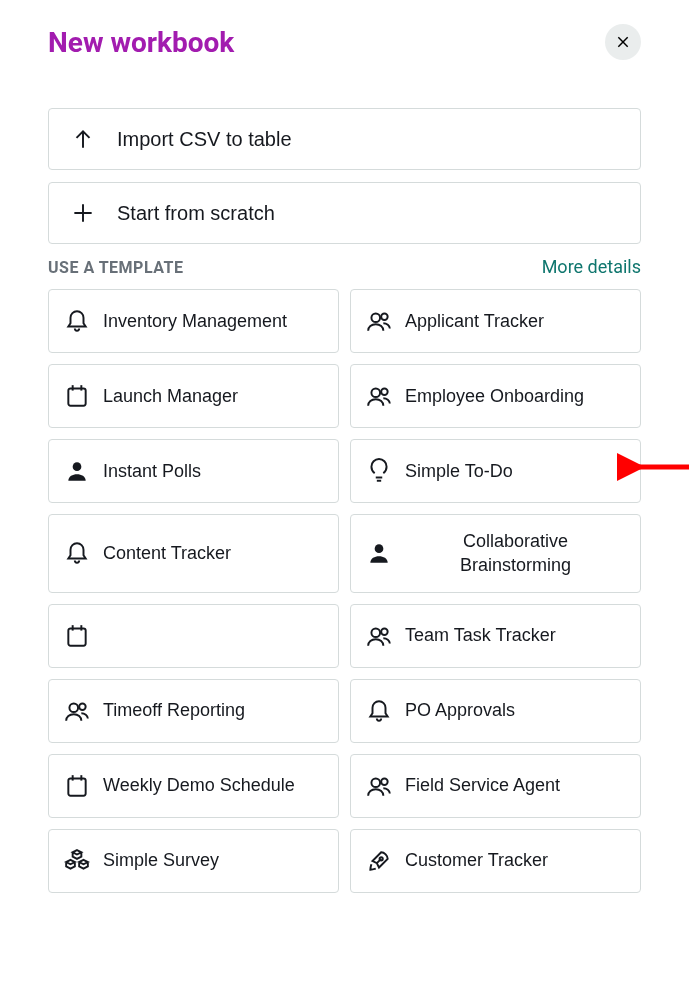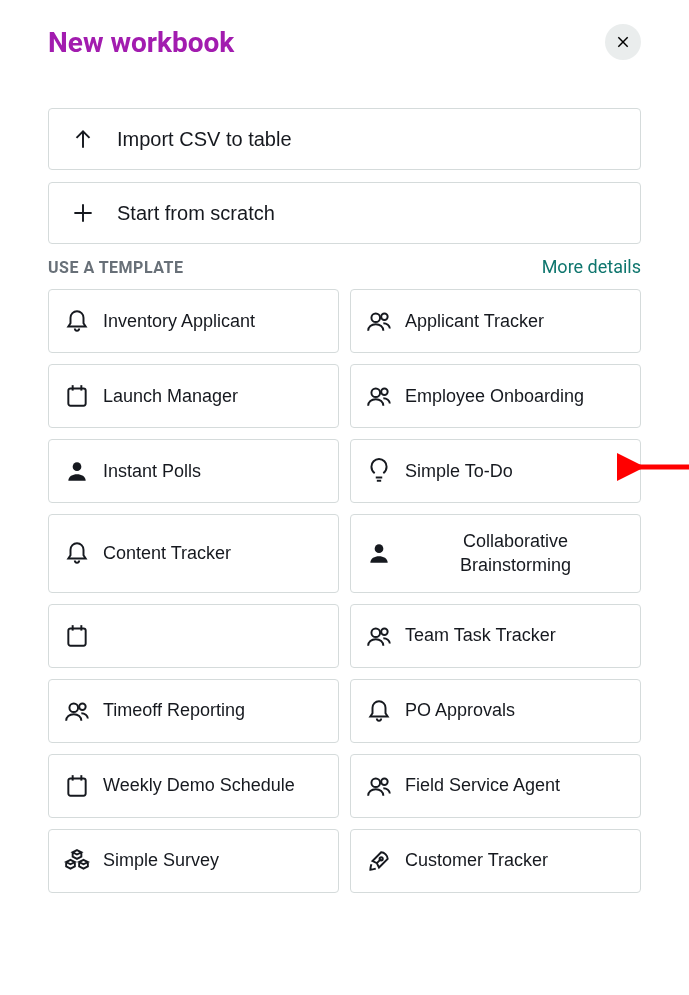--- a/index.html
+++ b/index.html
@@ -205,21 +205,21 @@
     <a class="more-link">More details</a>
   </div>
 
   <div class="template-grid" id="template-grid">
       <button class="template-card">
         <span class="icon-wrap">
           <svg viewBox="0 0 24 24">
             <use href="#i-bell"></use>
           </svg>
         </span>
-        <span class="card-label">Inventory Applicant</span>
+        <span class="card-label">Inventory Management</span>
       </button>
       <button class="template-card">
         <span class="icon-wrap">
           <svg viewBox="0 0 24 24">
             <use href="#i-people"></use>
           </svg>
         </span>
         <span class="card-label">Applicant Tracker</span>
       </button>
       <button class="template-card">

